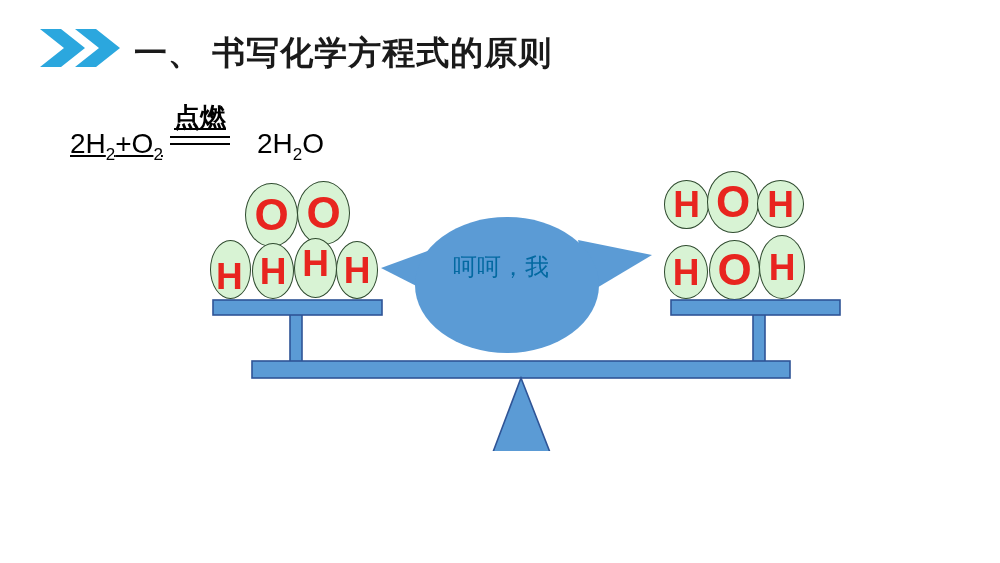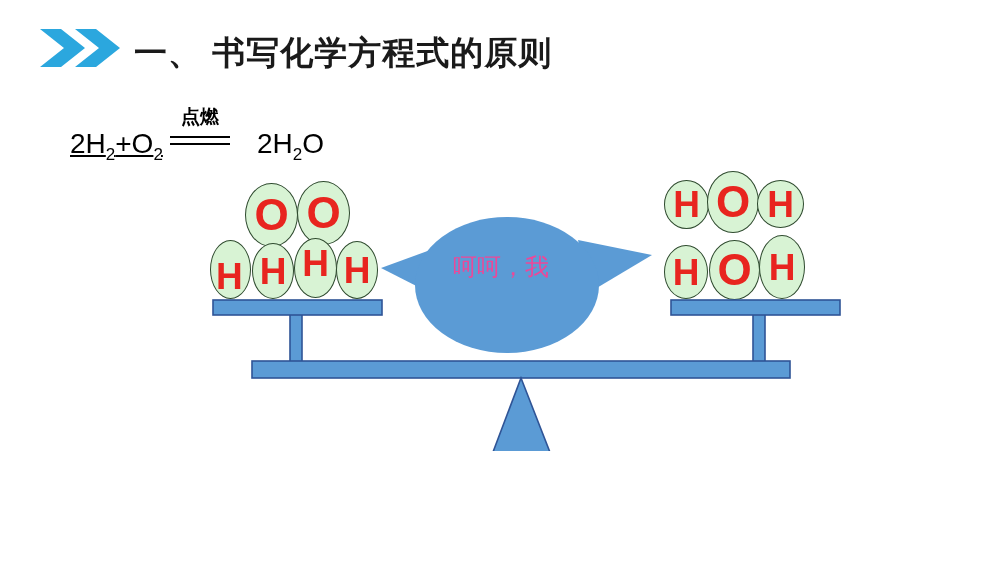--- a/index.html
+++ b/index.html
@@ -17,38 +17,38 @@
     font-size:33px;font-weight:600;color:#1A1A1A;
     letter-spacing:1px;white-space:nowrap;margin:0;
   }
   
   .equation{position:absolute;left:70px;top:100px;width:300px;height:62px;color:#000;}
   .eq-text{position:absolute;top:28px;font-size:28px;font-weight:400;white-space:nowrap;}
   .eq-lhs{left:0;text-decoration:underline;}
   .eq-rhs{left:187px;}
   .eq-text sub{font-size:17px;line-height:0;}
   .ignite{position:absolute;left:100px;top:2px;width:60px;text-align:center;}
-  .ignite-text{display:block;font-size:19px;font-weight:700;line-height:30px;white-space:nowrap;}
+  .ignite-text{display:block;font-size:26px;font-weight:700;line-height:30px;white-space:nowrap;text-decoration:underline;}
   .dbl-line{display:block;margin-top:4px;}
   .dbl-line i{display:block;height:2px;background:#000;margin-bottom:5px;}
   
   .atom{
     position:absolute;border-radius:50%;
     background:#D8F3D4;border:1.6px solid #2E4A2E;
     display:flex;align-items:center;justify-content:center;
     box-sizing:border-box;
   }
   .atom-label{color:#E8251F;font-weight:700;line-height:1;}
   .atom-label.h{font-size:37px;}
   .atom-label.o{font-size:44px;}
   
   .shapes-svg,.bubble-svg{position:absolute;left:0;top:0;width:1000px;height:563px;}
   .bubble-text{
     position:absolute;left:453px;top:252px;width:150px;
-    font-size:24px;line-height:29px;color:#ec4899;font-weight:400;
+    font-size:24px;line-height:29px;color:#0369a1;font-weight:400;
   }
   .bubble-text span{display:block;white-space:nowrap;}
 </style>
 </head>
 <body>
 
 <div class="slide">
 
   <svg class="chevron-icon" viewBox="0 0 80 38">
     <polygon points="0,0 21,0 45,19 21,38 0,38 24,19" fill="#2BA7DE"></polygon>

